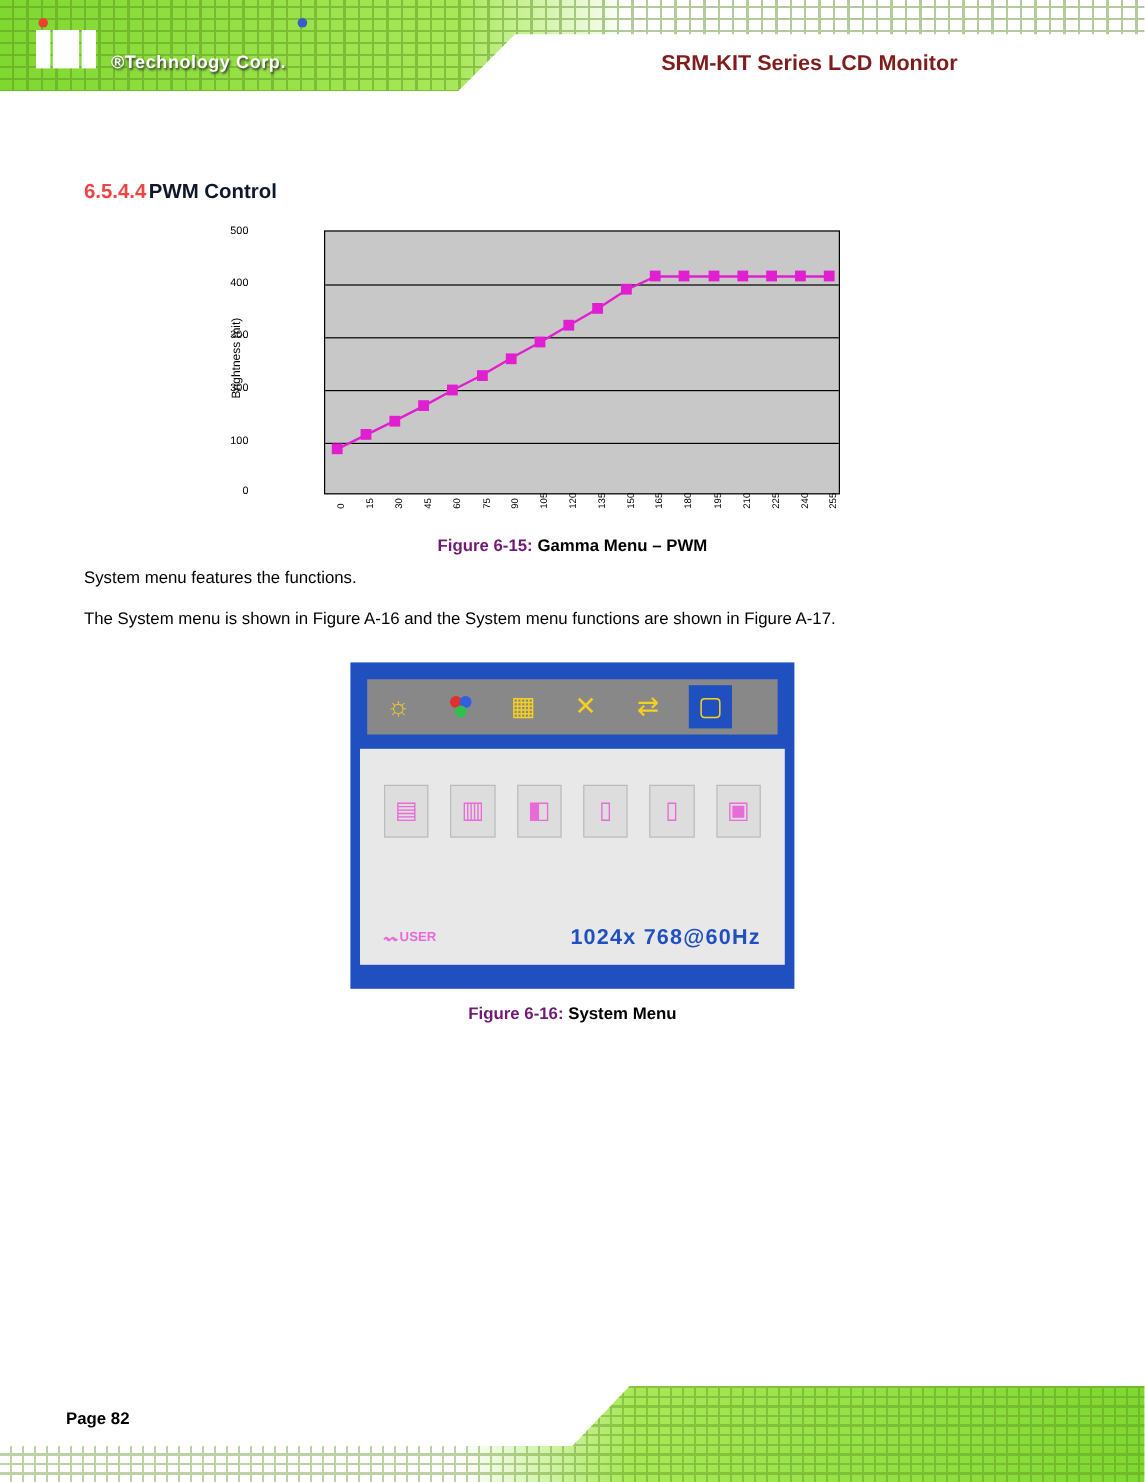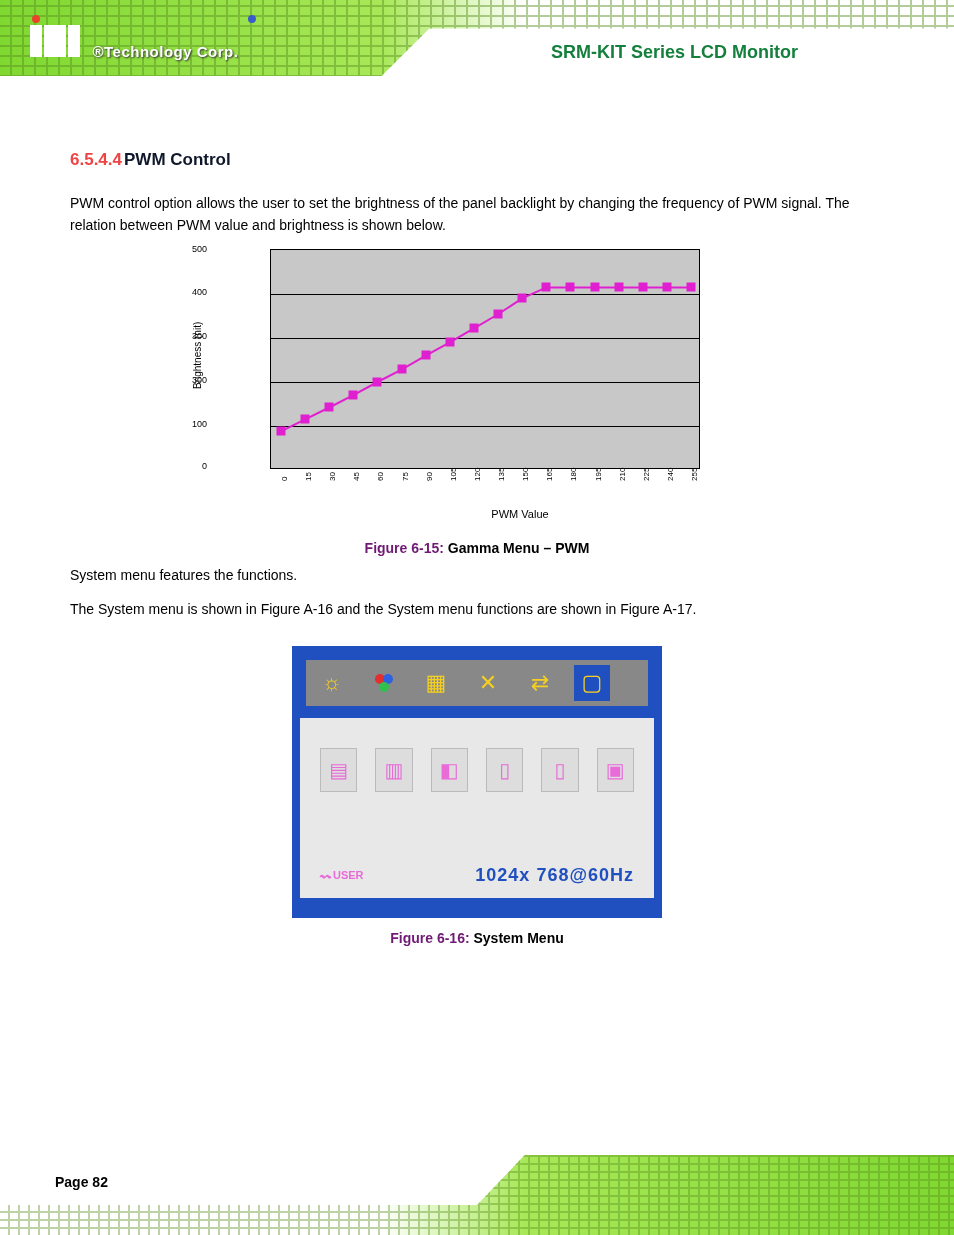--- a/index.html
+++ b/index.html
@@ -7,21 +7,21 @@
 .header { width:868px; height:120px; position:relative; background:#fff; }
 .header-green { position:absolute; top:0; left:0; width:954px; height:95px; background:linear-gradient(90deg,#7fd830 0%,#a8e858 40%,#fff 55%); clip-path:polygon(0 0, 100% 0, 100% 30%, 45% 30%, 40% 80%, 0 80%); }
 .header-circuit { position:absolute; top:0; left:0; width:954px; height:95px; opacity:0.45; background:repeating-linear-gradient(0deg,transparent 0 8px,#5a8f20 8px 10px), repeating-linear-gradient(90deg,transparent 0 10px,#5a8f20 10px 12px); clip-path:polygon(0 0, 100% 0, 100% 30%, 45% 30%, 40% 80%, 0 80%); }
 .logo { position:absolute; top:25px; left:30px; z-index:10; }
 .logo-iei { display:inline-flex; gap:2px; align-items:center; }
 .logo-i { width:12px; height:32px; background:#fff; }
 .logo-e { width:22px; height:32px; background:#fff; position:relative; }
 .logo-dot-r { width:8px; height:8px; background:#e8442b; border-radius:50%; position:absolute; top:-10px; left:2px; }
 .logo-dot-b { width:8px; height:8px; background:#3a5cc8; border-radius:50%; position:absolute; top:-10px; right:-18px; }
 .logo-text { color:#fff; font-weight:bold; font-size:15px; text-shadow:1px 1px 2px #333; margin-left:8px; letter-spacing:0.5px; }
-.product-title { position:absolute; top:42px; right:70px; font-weight:bold; font-size:18px; color:#15803d; }
+.product-title { position:absolute; top:42px; right:70px; font-weight:bold; font-size:18px; color:#7f1d1d; }
 .content { padding:0 70px; }
 .section-header { display:flex; align-items:baseline; margin-top:30px; margin-bottom:22px; }
 .section-num { color:#ef4444; font-weight:bold; font-size:17px; }
 .section-title { color:#0f172a; font-weight:bold; font-size:17px; margin-left:2px; }
 .body-text { font-size:14px; line-height:1.6; margin-bottom:12px; }
 .chart-wrap { margin:0 0 20px 0; }
 .chart-title { text-align:center; font-size:12px; font-weight:bold; margin-bottom:4px; }
 .chart { position:relative; margin-left:200px; width:500px; }
 .chart-yaxis { position:absolute; left:-60px; top:0; height:220px; }
 .ylabel { position:absolute; transform:rotate(-90deg); transform-origin:left top; left:-18px; top:140px; font-size:10px; white-space:nowrap; }
@@ -72,21 +72,20 @@
   <div class="product-title">SRM-KIT Series LCD Monitor</div>
 </div>
 
 <div class="content">
 
   <div class="section-header">
     <span class="section-num">6.5.4.4</span>
     <span class="section-title">PWM Control</span>
   </div>
 
-  <p class="body-text">PWM control option allows the user to set the brightness of the panel backlight by changing the frequency of PWM signal. The relation between PWM value and brightness is shown below.</p>
 
   <div class="chart-wrap">
     <div class="chart">
       <div class="chart-yaxis">
         <span class="ylabel">Brightness (nit)</span>
         <span class="ytick" style="top:-5px">500</span>
         <span class="ytick" style="top:38px">400</span>
         <span class="ytick" style="top:82px">300</span>
         <span class="ytick" style="top:126px">300</span>
         <span class="ytick" style="top:170px">100</span>
@@ -132,21 +131,20 @@
           <span class="xtick" style="left: 227.059px;">135</span>
           <span class="xtick" style="left: 251.176px;">150</span>
           <span class="xtick" style="left: 275.294px;">165</span>
           <span class="xtick" style="left: 299.412px;">180</span>
           <span class="xtick" style="left: 323.529px;">195</span>
           <span class="xtick" style="left: 347.647px;">210</span>
           <span class="xtick" style="left: 371.765px;">225</span>
           <span class="xtick" style="left: 395.882px;">240</span>
           <span class="xtick" style="left: 420px;">255</span>
         </div>
-      <div class="chart-xlabel">PWM Value</div>
     </div>
   </div>
 
   <p class="figure-caption">
     <span class="fig-num">Figure 6-15:</span>
     <span>Gamma Menu – PWM</span>
   </p>
 
 
   <p class="body-text">System menu features the functions.</p>

